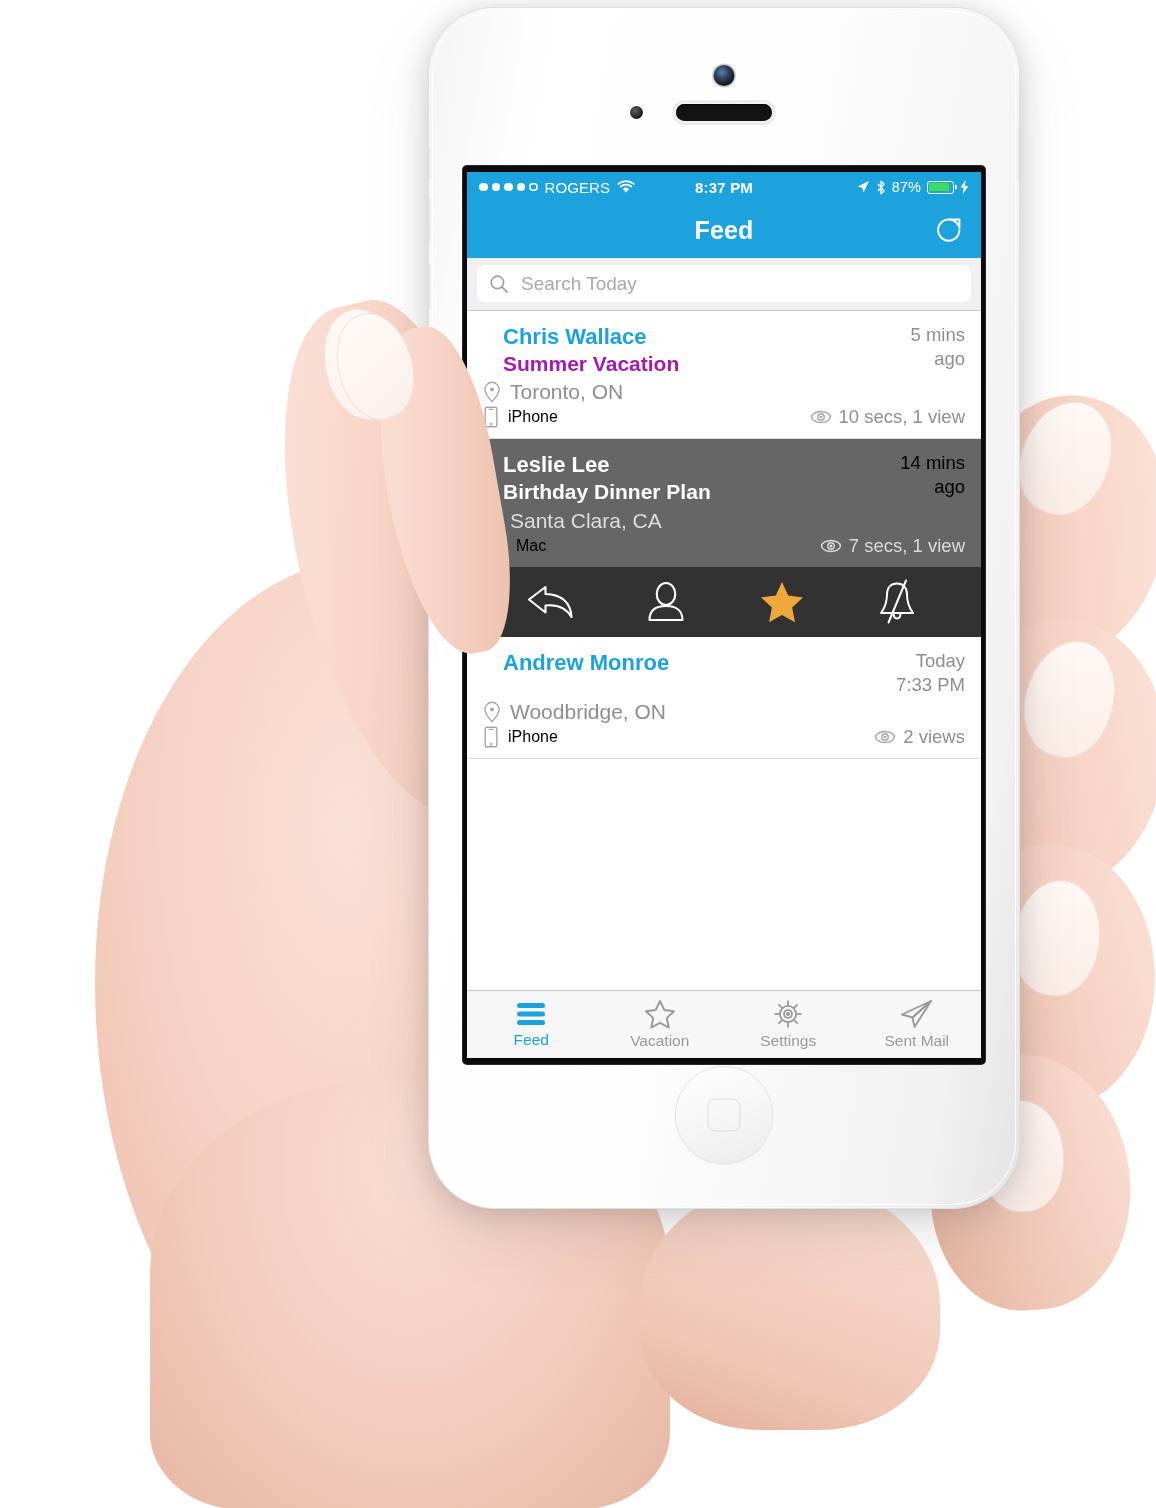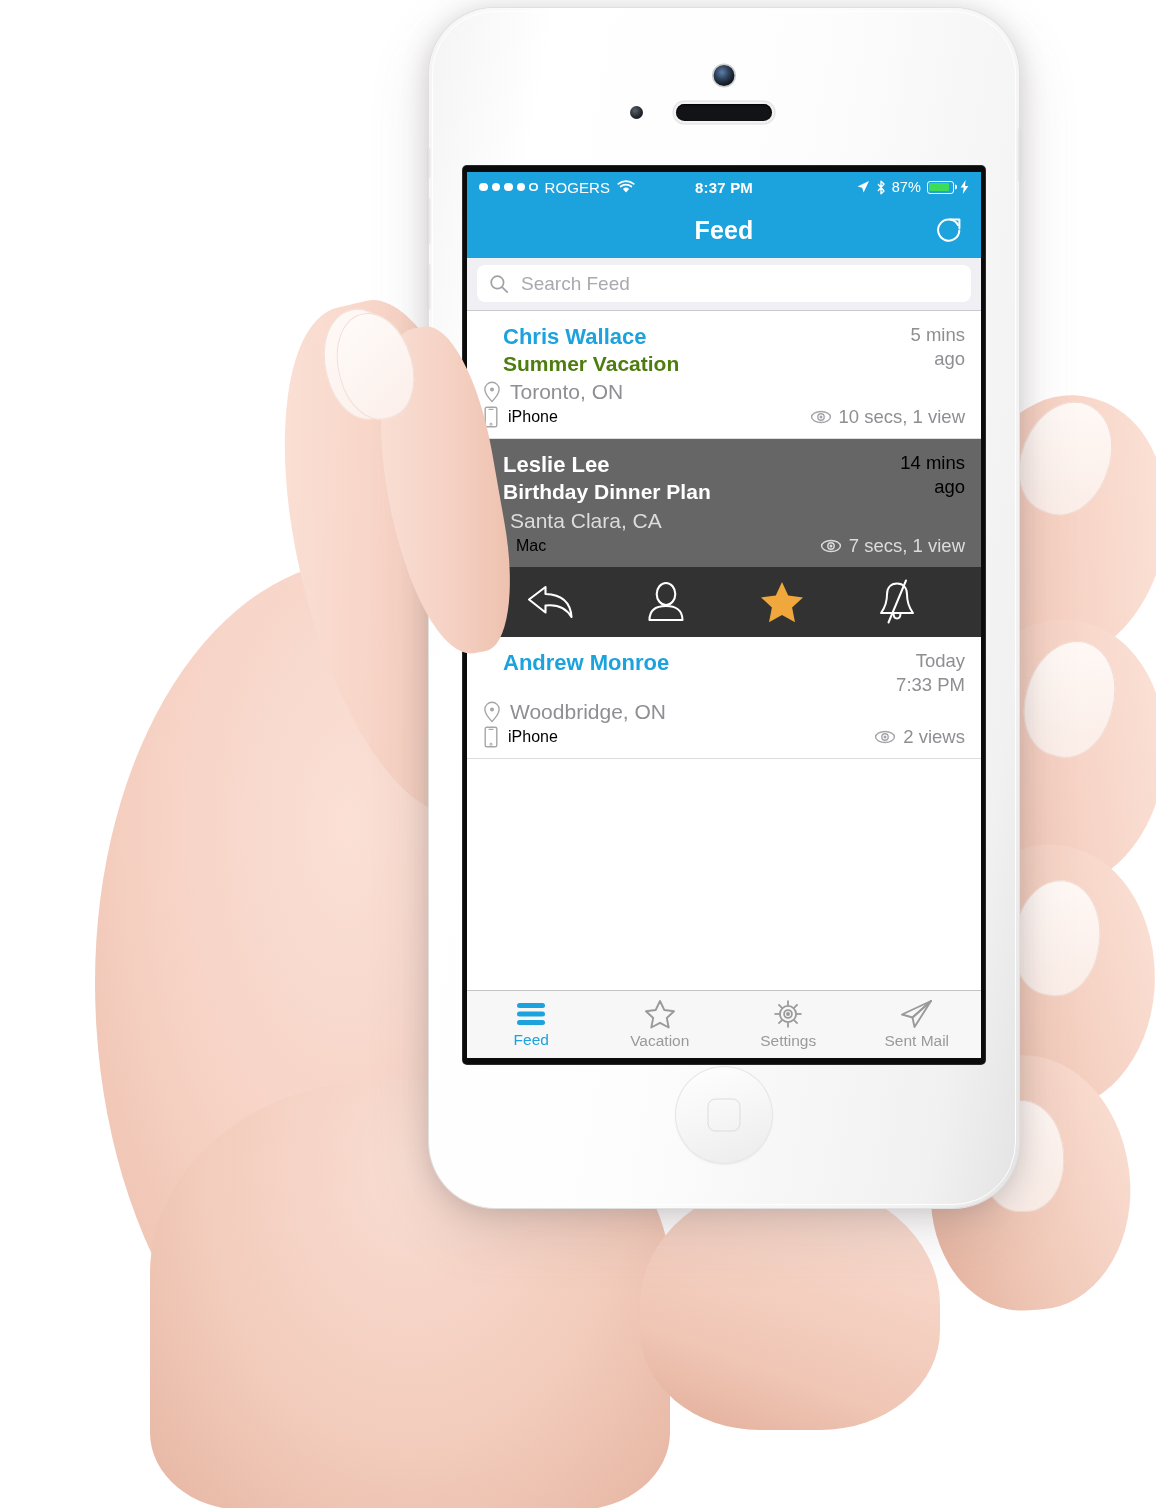--- a/index.html
+++ b/index.html
@@ -139,21 +139,21 @@
     padding: 12px 16px 10px 16px; background: #fff;
     border-bottom: 1px solid #dcdcdc; position: relative;
   }
   .feed-item.selected { background: #666666; border-bottom: none; }
   .fi-row { display: flex; align-items: flex-start; }
   .fi-left { flex: 1; min-width: 0; margin-left: 20px; }
   .fi-right { text-align: right; white-space: nowrap; padding-left: 8px; }
 
   .sender { font-size: 22px; font-weight: bold; color: #1CA2DD; line-height: 1.23; }
   .selected .sender { color: #ffffff; }
-  .subject { font-size: 21px; font-weight: bold; color: #4d7c0f; line-height: 1.30; }
+  .subject { font-size: 21px; font-weight: bold; color: #a21caf; line-height: 1.30; }
   .selected .subject { color: #ffffff; }
   .meta { font-size: 18.5px; color: #8e8e93; line-height: 1.30; }
   .selected .meta { color: #000000; }
 
   .metaline { display: flex; align-items: center; gap: 9px; margin-top: 3px; }
   .metaline .mtext { font-size: 21px; color: #8e8e93; }
   .selected .metaline .mtext { color: #dcdcdc; }
 
   .devline { display: flex; align-items: center; justify-content: space-between; margin-top: 2px; }
   .devleft { display: flex; align-items: center; gap: 9px; }
@@ -313,21 +313,21 @@
         </div>
 
         <div class="searchwrap">
           <div class="searchbox">
             <span style="display:inline-flex;">
               <svg width="20" height="20" viewBox="0 0 20 20">
                 <circle cx="8.4" cy="8.4" r="6.2" stroke="#a0a0a5" stroke-width="1.7" fill="none"></circle>
                 <path d="M13.1 13.1 L18.2 18.2" stroke="#a0a0a5" stroke-width="1.7" stroke-linecap="round"></path>
               </svg>
             </span>
-            <span class="ph">Search Feed</span>
+            <span class="ph">Search Today</span>
           </div>
         </div>
 
         <div class="feed">
 
           <div class="feed-item">
             <div class="fi-row">
               <div class="fi-left">
                 <div class="sender">Chris Wallace</div>
                 <div class="subject">Summer Vacation</div>

